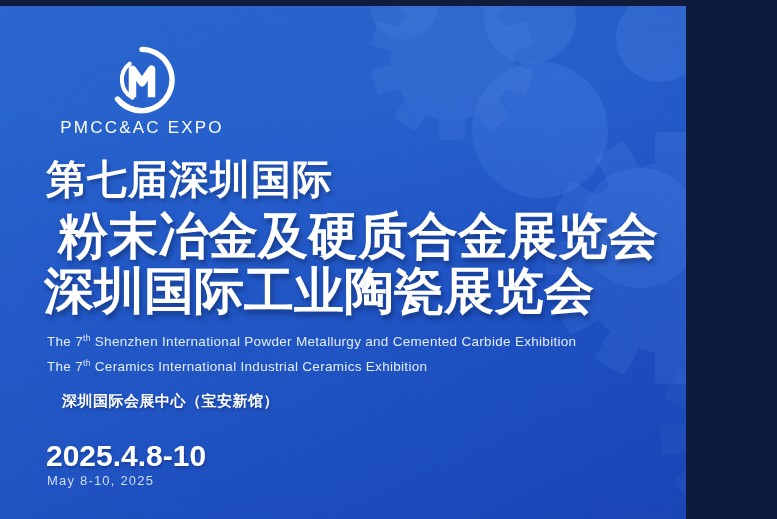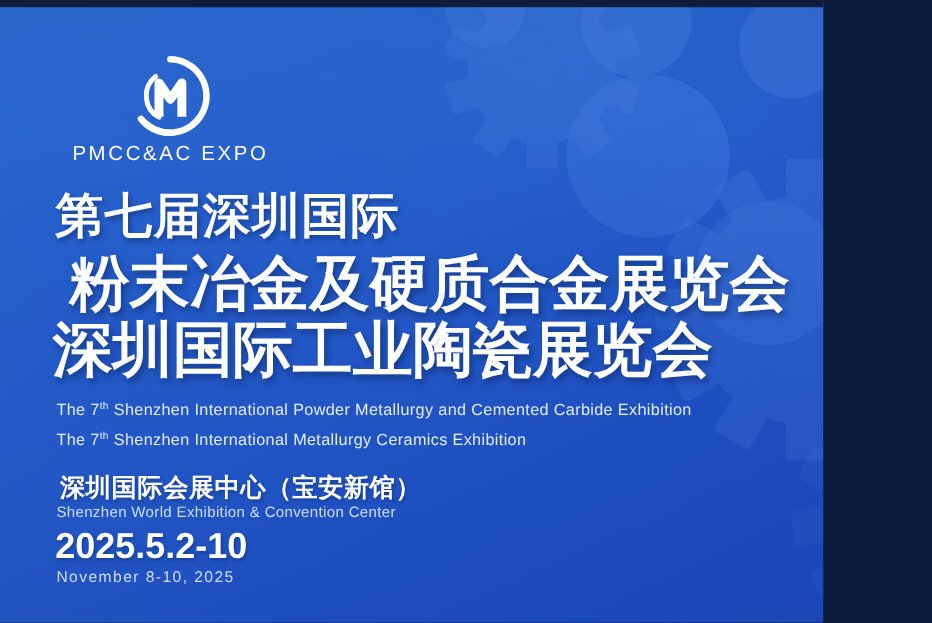--- a/index.html
+++ b/index.html
@@ -136,24 +136,24 @@
   .sup {
     font-size: 8.5px;
     vertical-align: super;
     line-height: 0;
     margin-top: 34px;
   }
 
   
   .venue-cn {
     position: absolute;
-    left: 50px;
+    left: 62px;
     top: 392px;
     color: #ffffff;
-    font-size: 21px;
+    font-size: 15px;
     font-weight: bold;
     letter-spacing: 0.5px;
     white-space: nowrap;
     text-shadow: 1px 2px 3px rgba(10,30,80,0.4);
   }
   .venue-en {
     position: absolute;
     left: 47px;
     top: 420px;
     color: #cfddf6;
@@ -282,22 +282,21 @@
       <div class="logo-text">PMCC&amp;AC EXPO</div>
     </div>
 
 
     <div class="edition">第七届深圳国际</div>
     <div class="title-1">粉末冶金及硬质合金展览会</div>
     <div class="title-2">深圳国际工业陶瓷展览会</div>
 
     <div class="sub-en sub-en-1"><span>The 7</span><span class="sup">th</span><span> Shenzhen International Powder Metallurgy and Cemented Carbide Exhibition</span></div>
 
-    <div class="sub-en sub-en-2"><span>The 7</span><span class="sup">th</span><span> Shenzhen International Metallurgy Ceramics Exhibition</span></div>
+    <div class="sub-en sub-en-2"><span>The 7</span><span class="sup">th</span><span> Ceramics International Industrial Ceramics Exhibition</span></div>
 
     <div class="venue-cn">深圳国际会展中心（宝安新馆）</div>
-    <div class="venue-en">Shenzhen World Exhibition &amp; Convention Center</div>
-
-    <div class="date-main">2025.5.2-10</div>
-    <div class="date-sub">November 8-10, 2025</div>
+
+    <div class="date-main">2025.4.8-10</div>
+    <div class="date-sub">May 8-10, 2025</div>
 
   </div>
 </div>
 
 </body></html>

